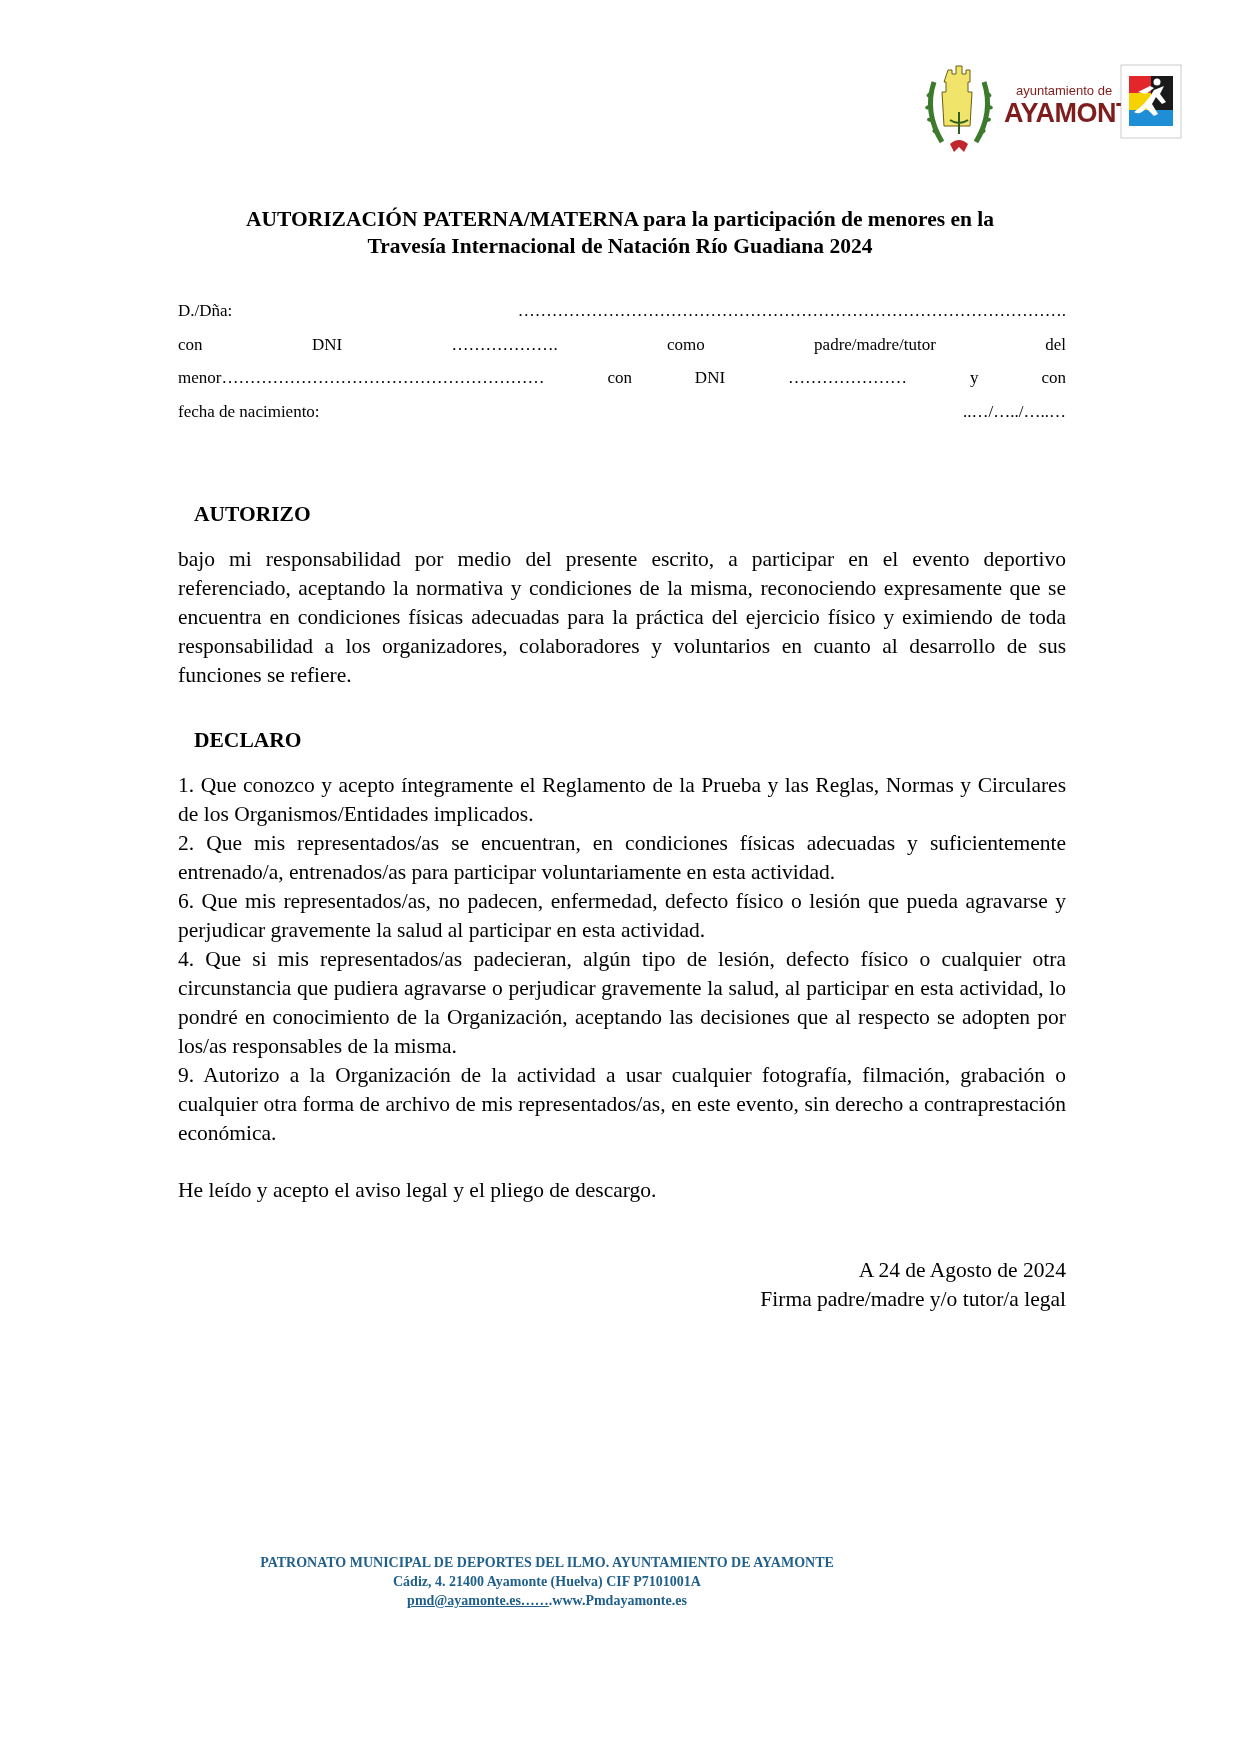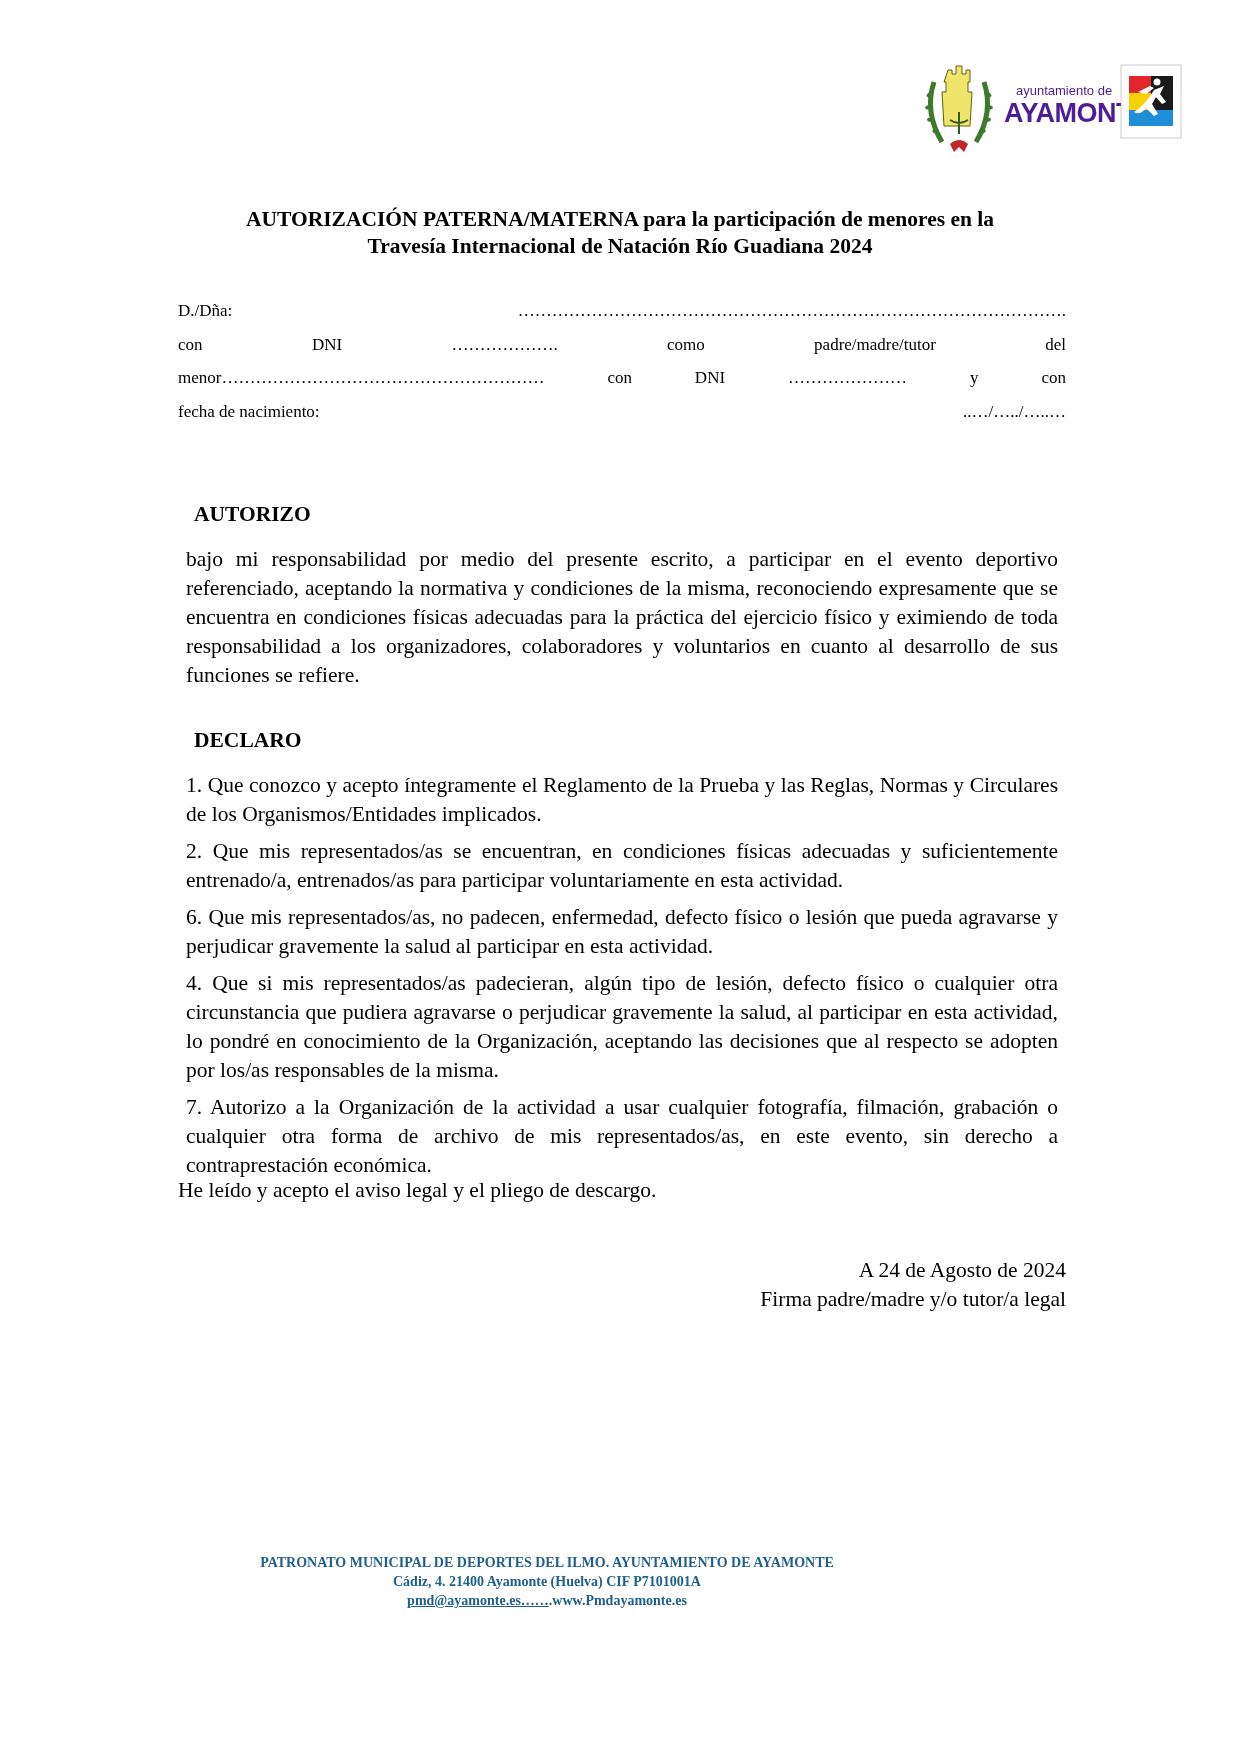--- a/index.html
+++ b/index.html
@@ -1,32 +1,32 @@
 <!DOCTYPE html>
 <html><head>
   <meta charset="utf-8">
   <style>
     html, body { margin: 0; padding: 0; background: #ffffff; }
     body { width: 1241px; height: 1754px; position: relative; overflow: hidden;
            font-family: "Liberation Serif", "DejaVu Serif", serif; color: #000; }
     .logo-block { position: absolute; left: 920px; top: 62px; width: 262px; height: 95px; }
     .crest { position: absolute; left: 0; top: 0; width: 78px; height: 96px; }
     .wordmark { position: absolute; left: 84px; top: 22px; width: 150px;
-                font-family: "Liberation Sans", "DejaVu Sans", sans-serif; color: #4c1d95; }
+                font-family: "Liberation Sans", "DejaVu Sans", sans-serif; color: #7f1d1d; }
     .wordmark .small { font-size: 13px; letter-spacing: 0px; display: block; padding-left: 12px; line-height: 14px; }
     .wordmark .big { font-size: 27px; font-weight: bold; display: block; line-height: 30px; letter-spacing: -0.5px; }
     .pmd-logo { position: absolute; left: 200px; top: 2px; width: 62px; height: 75px; }
     .title { position: absolute; left: 170px; top: 206px; width: 900px; text-align: center;
              font-weight: bold; font-size: 21.5px; line-height: 27px; }
     .fill { position: absolute; left: 178px; top: 294px; width: 888px; font-size: 17px; line-height: 33.5px; }
     .fill .line { display: flex; justify-content: space-between; white-space: nowrap; }
     .fill .line.left { justify-content: space-between; }
     .section { position: absolute; left: 178px; width: 888px; font-size: 21.5px; line-height: 29px; text-align: justify; }
     .section h2 { font-size: 21.5px; font-weight: bold; margin: 16px; line-height: 29px; }
-    .section p { margin: 8px; }
+    .section p { margin: 0; }
     .autorizo { top: 484px; }
     .declaro { top: 710px; }
     .accept { position: absolute; left: 178px; top: 1176px; font-size: 21.5px; line-height: 29px; }
     .sign { position: absolute; right: 175px; top: 1256px; text-align: right; font-size: 21.5px; line-height: 29px; }
     .footer { position: absolute; left: 0; width: 1094px; top: 1553px; text-align: center;
               color: #1f5f8b; font-weight: bold; font-size: 14px; line-height: 19px; }
     .footer .email { text-decoration: underline; }
   </style>
 </head>
 <body>
@@ -100,21 +100,21 @@
   <h2>AUTORIZO</h2>
   <p>bajo mi responsabilidad por medio del presente escrito, a participar en el evento deportivo referenciado, aceptando la normativa y condiciones de la misma, reconociendo expresamente que se encuentra en condiciones físicas adecuadas para la práctica del ejercicio físico y eximiendo de toda responsabilidad a los organizadores, colaboradores y voluntarios en cuanto al desarrollo de sus funciones se refiere.</p>
 </div>
 
 <div class="section declaro">
   <h2>DECLARO</h2>
   <p>1. Que conozco y acepto íntegramente el Reglamento de la Prueba y las Reglas, Normas y Circulares de los Organismos/Entidades implicados.</p>
   <p>2. Que mis representados/as se encuentran, en condiciones físicas adecuadas y suficientemente entrenado/a, entrenados/as para participar voluntariamente en esta actividad.</p>
   <p>6. Que mis representados/as, no padecen, enfermedad, defecto físico o lesión que pueda agravarse y perjudicar gravemente la salud al participar en esta actividad.</p>
   <p>4. Que si mis representados/as padecieran, algún tipo de lesión, defecto físico o cualquier otra circunstancia que pudiera agravarse o perjudicar gravemente la salud, al participar en esta actividad, lo pondré en conocimiento de la Organización, aceptando las decisiones que al respecto se adopten por los/as responsables de la misma.</p>
-  <p>7. Autorizo a la Organización de la actividad a usar cualquier fotografía, filmación, grabación o cualquier otra forma de archivo de mis representados/as, en este evento, sin derecho a contraprestación económica.</p>
+  <p>9. Autorizo a la Organización de la actividad a usar cualquier fotografía, filmación, grabación o cualquier otra forma de archivo de mis representados/as, en este evento, sin derecho a contraprestación económica.</p>
 </div>
 
 <div class="accept">He leído y acepto el aviso legal y el pliego de descargo.</div>
 
 <div class="sign">
   <div>A 24 de Agosto de 2024</div>
   <div>Firma padre/madre y/o tutor/a legal</div>
 </div>
 
 <div class="footer">

